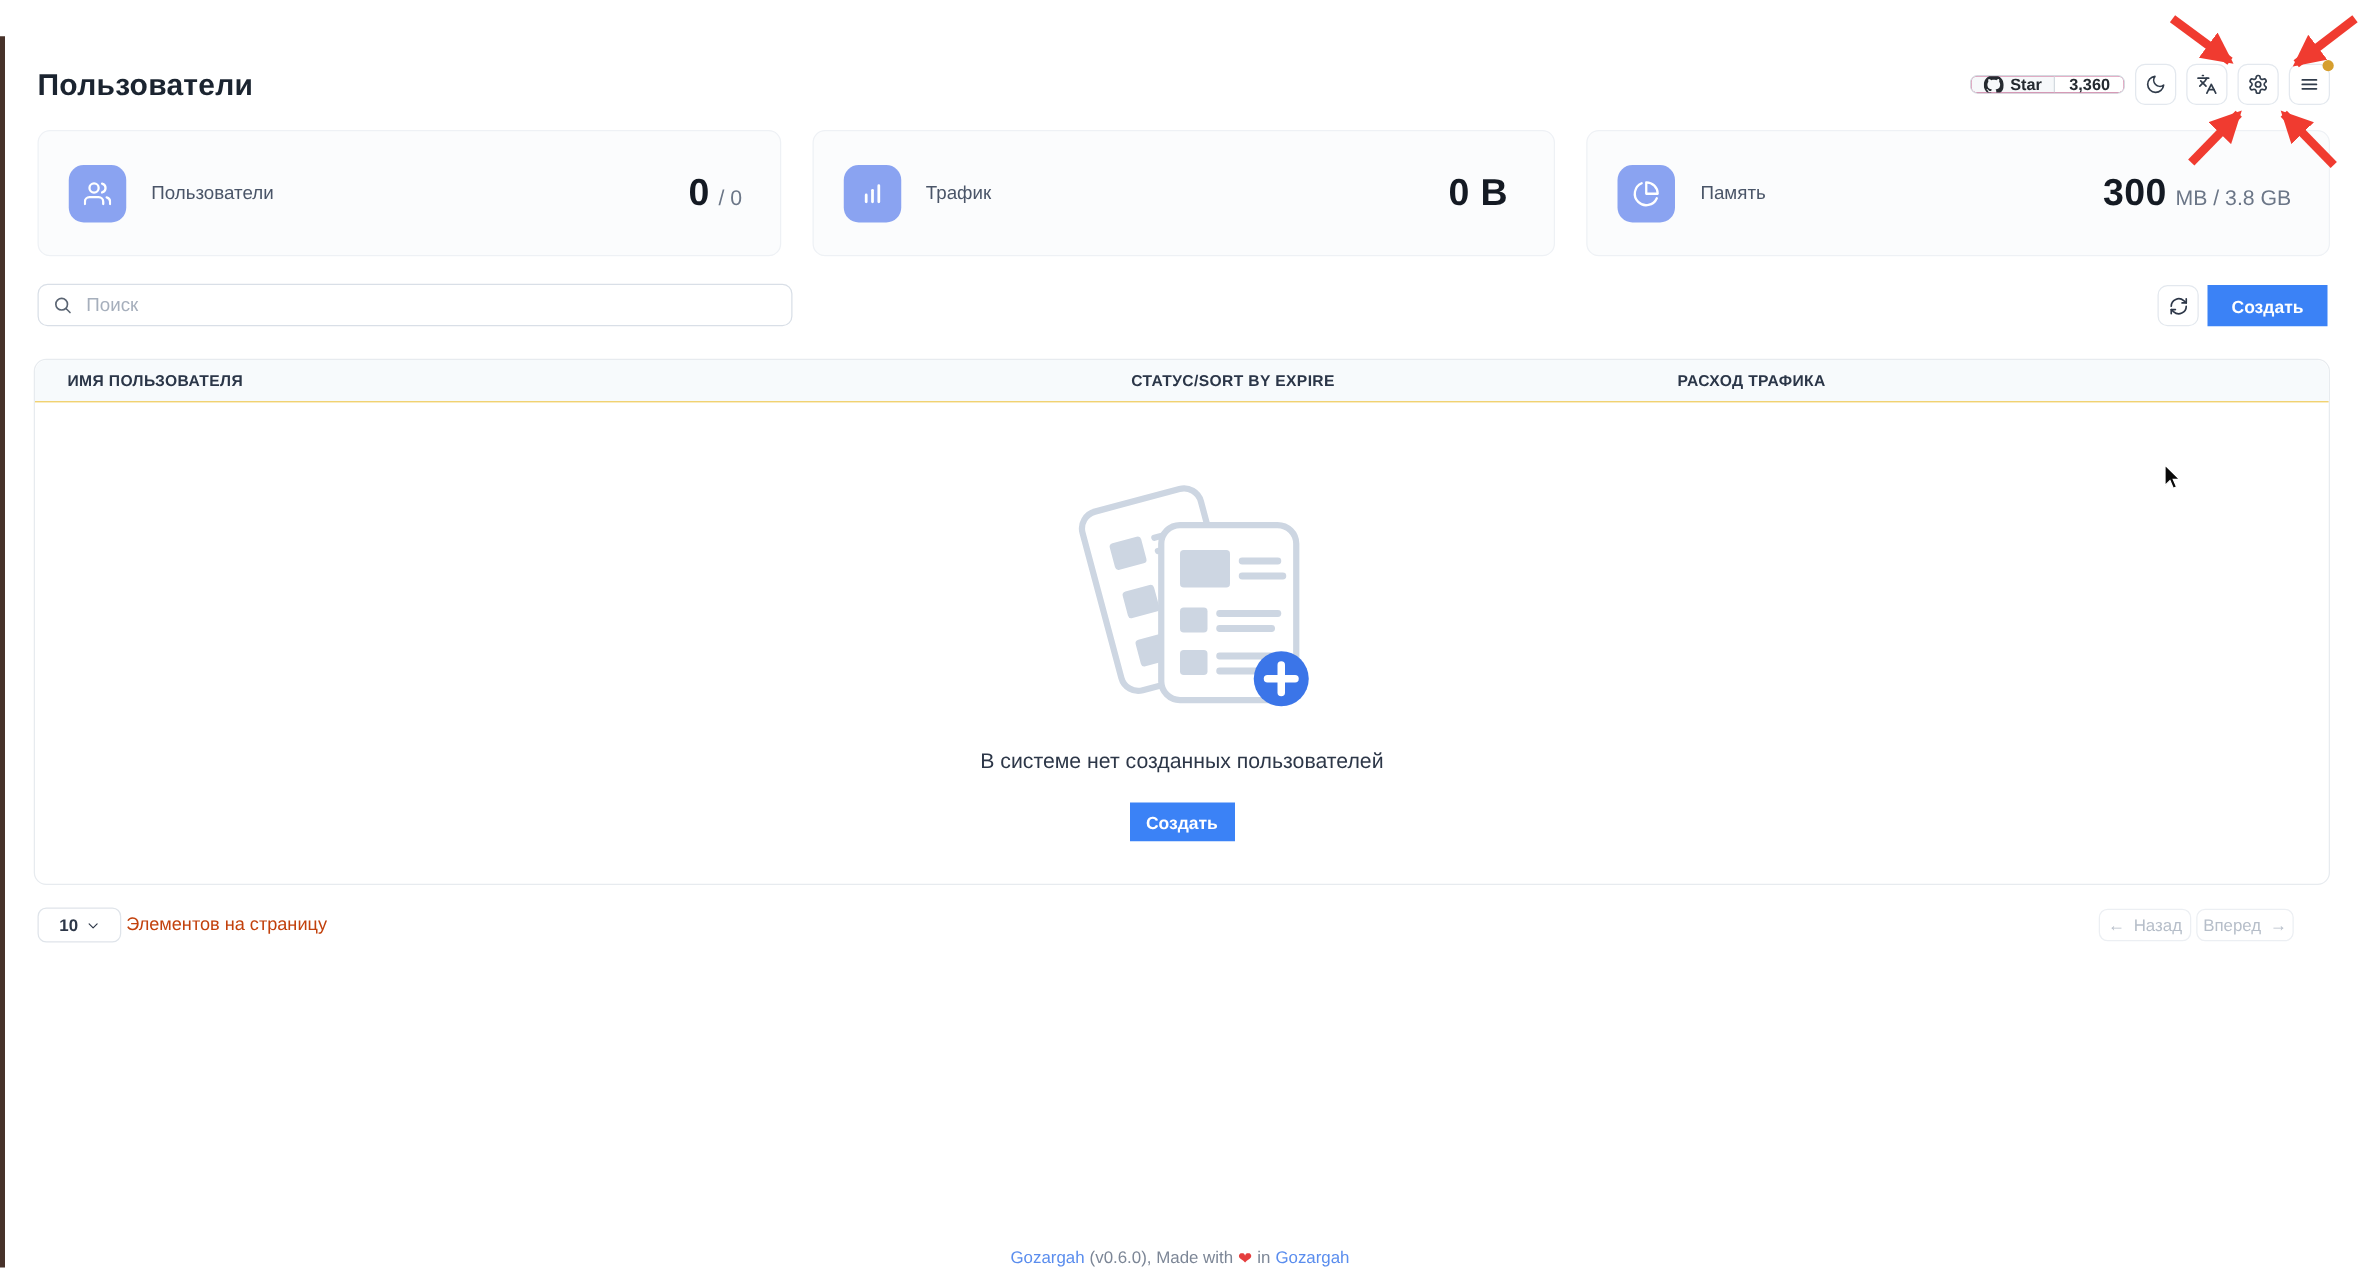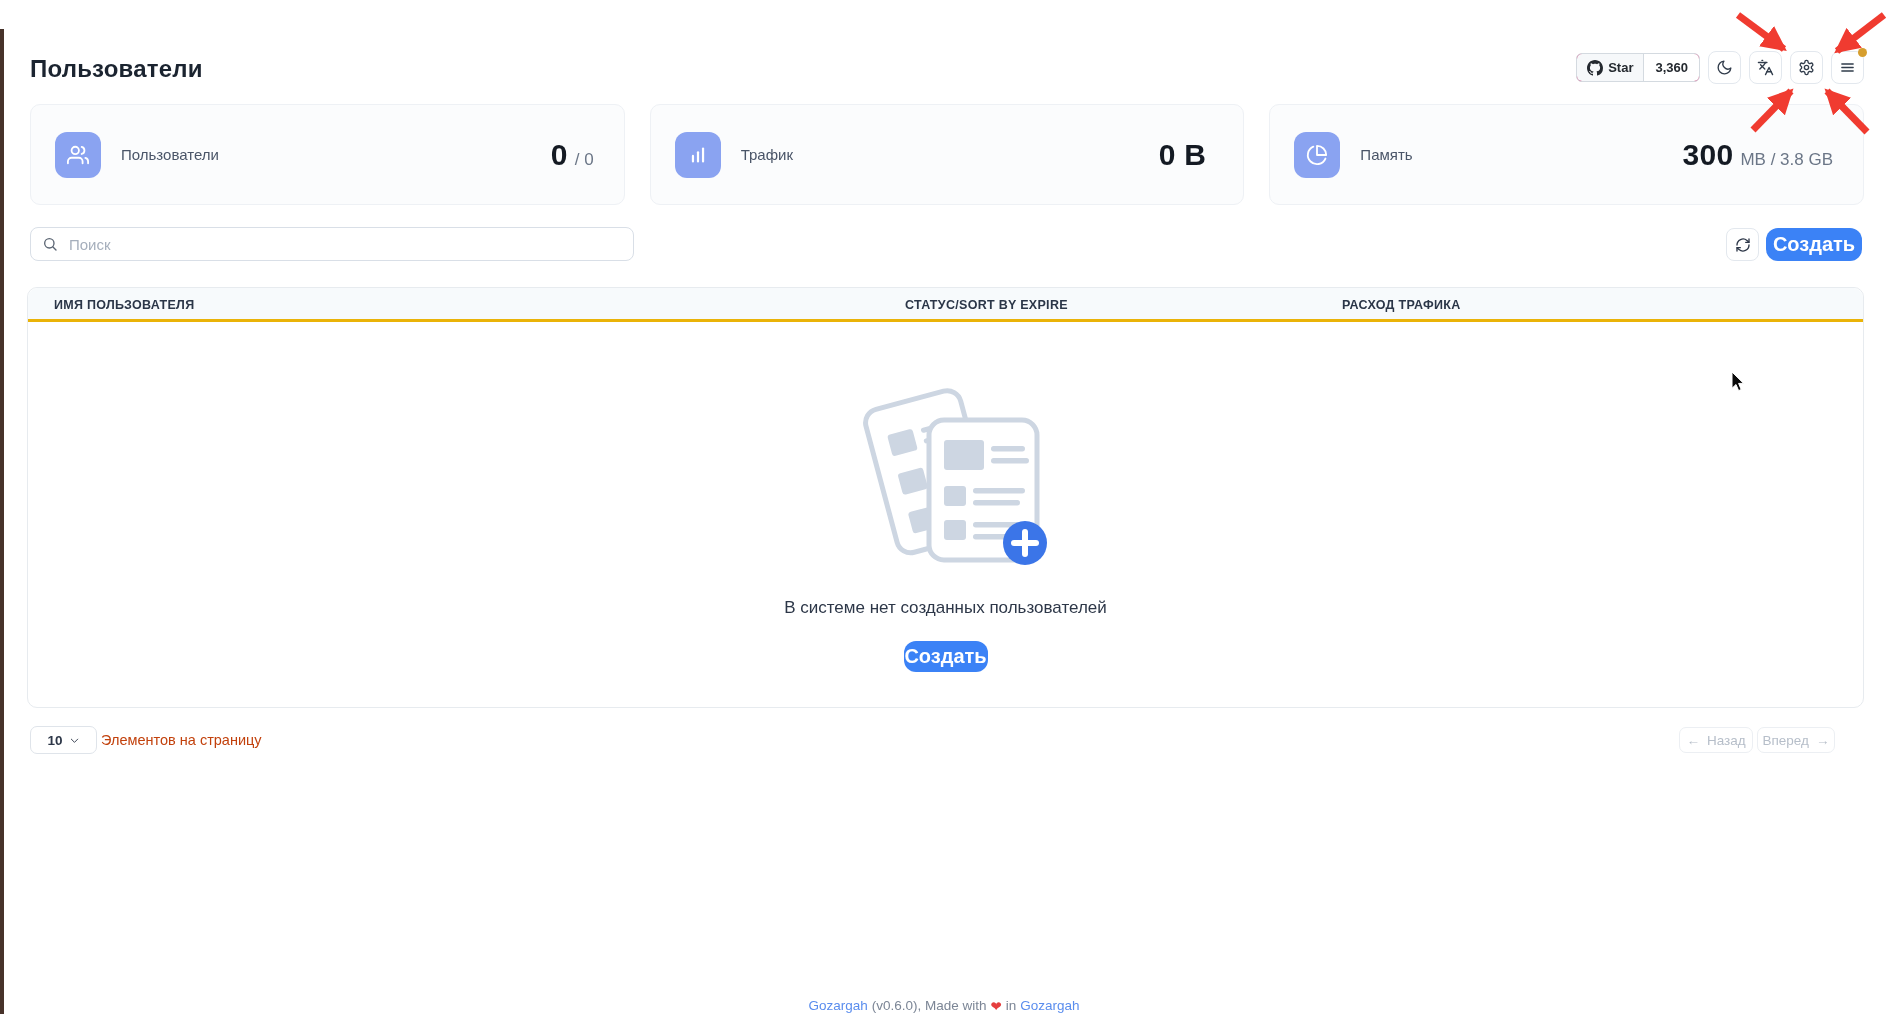--- a/index.html
+++ b/index.html
@@ -8,21 +8,21 @@
   .page { position:relative; width:1888px; height:1014px; background:#fff;margin-top:29px; }
 
   
   .edge-left { position:absolute; left:0; top:0; width:4px; height:100%; background:#47322a; z-index:60; }
   .edge-bottom { position:absolute; left:0; bottom:0; width:100%; height:9px; background:#060606; z-index:60; }
 
   .page-title { position:absolute; left:30px; top:26px; font-size:24px; font-weight:700; color:#1b2430; letter-spacing:.2px; }
 
   
   .toolbar { position:absolute; top:22px; right:24px; display:flex; align-items:center; gap:8px; z-index:10; }
-  .gh { display:flex; align-items:stretch; height:29px; border:1px solid #d4dae0; border-radius:6px; overflow:hidden; font-size:13px; color:#24292f; cursor:pointer; background:#be185d; }
+  .gh { display:flex; align-items:stretch; height:15px; border:1px solid #d4dae0; border-radius:6px; overflow:hidden; font-size:13px; color:#24292f; cursor:pointer; background:#be185d; }
   .gh-left { display:flex; align-items:center; gap:5px; padding:0 10px; background:#f6f8fa; border-right:1px solid #d4dae0; font-weight:600; }
   .gh-right { display:flex; align-items:center; padding:0 11px; background:#fff; font-weight:600; }
   .tbtn { position:relative; width:33px; height:33px; background:#fff; border:1px solid #e3e8ee; border-radius:8px; display:flex; align-items:center; justify-content:center; cursor:pointer; }
   .tbtn svg { stroke:#313c4b; fill:none; stroke-width:1.9; stroke-linecap:round; stroke-linejoin:round; }
   .dot { position:absolute; top:-4px; right:-4px; width:9px; height:9px; border-radius:50%; background:var(--badge-orange,#d69e2e); }
 
   .arrows { position:absolute; left:1700px; top:0; width:188px; height:118px; overflow:visible; pointer-events:none; z-index:40; }
 
   
   .stats { position:absolute; left:30px; right:24px; top:75px; display:flex; gap:25px; }
@@ -34,26 +34,26 @@
   .card-value .big { font-size:30px; font-weight:700; color:#141a23; letter-spacing:.3px; }
   .card-value .small { font-size:17px; color:#6b7687; }
 
   
   .search-wrap { position:absolute; left:30px; top:198px; width:604px; height:34px; }
   .search-input { width:100%; height:100%; border:1px solid #d9dfe7; border-radius:8px; padding:0 12px 0 38px; font-size:15px; color:#2d3748; font-family:"Liberation Sans",sans-serif; outline:none; background:#fff; }
   .search-input::placeholder { color:#a6afbc; }
   .search-icon { position:absolute; left:12px; top:9px; }
   .refresh-btn { position:absolute; left:1726px; top:199px; width:33px; height:33px; background:#fff; border:1px solid #e3e8ee; border-radius:8px; display:flex; align-items:center; justify-content:center; cursor:pointer; }
   .refresh-btn svg { stroke:#2d3748; fill:none; stroke-width:2; stroke-linecap:round; stroke-linejoin:round; }
-  .btn-primary { background:var(--accent-blue,#3b82f6); color:#fff; border:none; border-radius:12px; font-weight:700; font-size:20px; font-family:"Liberation Sans",sans-serif; cursor:pointer; }
+  .btn-primary { background:var(--accent-blue,#3b82f6); color:#fff; border:none; border-radius:0; font-weight:700; font-size:14px; font-family:"Liberation Sans",sans-serif; cursor:pointer; }
   .create-top { position:absolute; left:1766px; top:199px; width:96px; height:33px; }
 
   
   .table { position:absolute; left:27px; right:24px; top:258px; height:421px; border:1px solid #e7ebef; border-radius:10px; background:#fff; }
-  .thead { position:relative; height:34px; background:#f7fafc; border-bottom:3px solid #eab308; border-radius:10px 10px 0 0; }
+  .thead { position:relative; height:34px; background:#f7fafc; border-bottom:1px solid #eab308; border-radius:10px 10px 0 0; }
   .th { position:absolute; top:0; height:34px; display:flex; align-items:center; font-size:12.5px; font-weight:700; color:#2b3648; letter-spacing:.3px; cursor:pointer; }
   .th-1 { left:26px; } .th-2 { left:877px; } .th-3 { left:1314px; }
 
   .empty { position:absolute; left:0; right:0; top:0; text-align:center; }
   .illus { margin-top:92px; }
   .empty-msg { margin-top:16px; font-size:17px; color:#2d3748; font-weight:500; }
   .create-empty { margin-top:23px; width:84px; height:31px; }
 
   .cursor { position:absolute; left:1700px; top:83px; z-index:45; pointer-events:none; }
 

